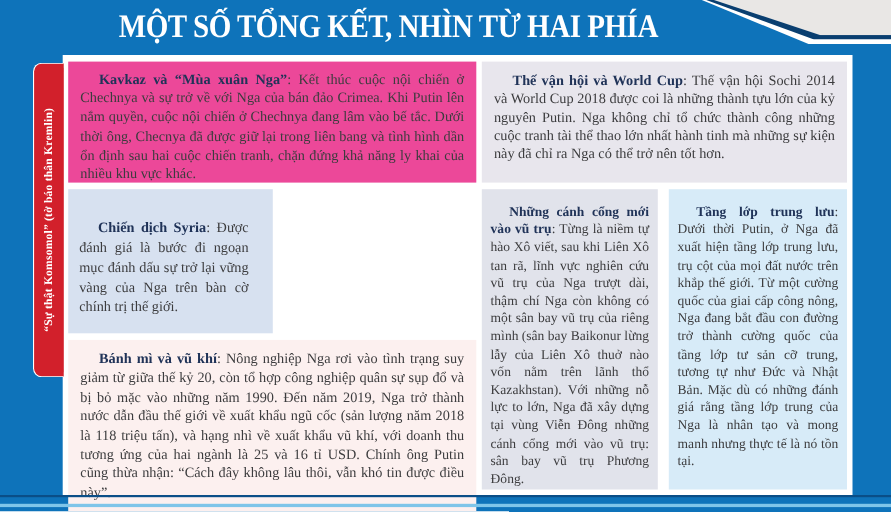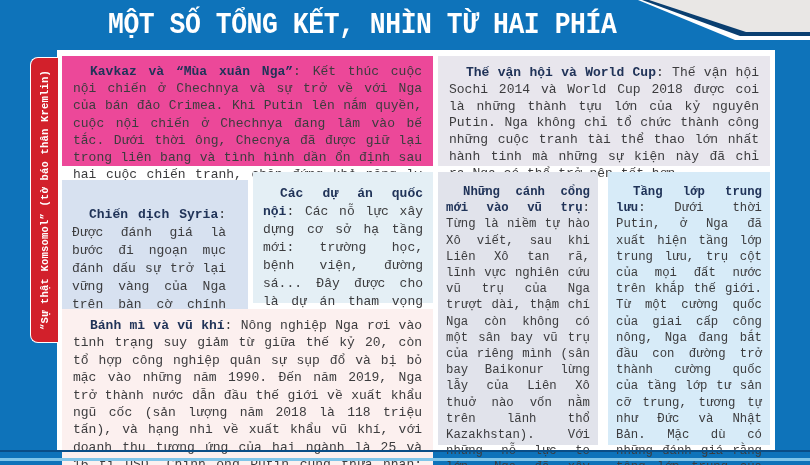--- a/index.html
+++ b/index.html
@@ -1,21 +1,21 @@
 <!DOCTYPE html>
 <html><head>
 <meta charset="utf-8">
 <style>
   html,body{margin:0;padding:0;}
   .page{
     position:relative;
     width:810px;height:465px;
     background:#0e73ba;
     overflow:hidden;
-    font-family:Liberation Mono, monospace;
+    font-family:Liberation Serif, serif;
   }
   
   .wedge{position:absolute;top:0;left:0;width:810px;height:50px;}
   .wedge-white{background:#ffffff;clip-path:polygon(638px 0,810px 0,810px 40px,735px 40px);}
   .wedge-navy{background:#0a3f70;clip-path:polygon(642px 0,810px 0,810px 36px,740px 36px);}
   .wedge-gray{background:#e9e7e5;clip-path:polygon(649px 0,810px 0,810px 32px,746px 32px);}
 
   .title{
     position:absolute;left:108px;top:0;height:50px;
     display:flex;align-items:center;
@@ -48,21 +48,21 @@
     color:#3c3c3e;text-align:justify;
   }
   .bx p{margin:0;text-indent:17px;}
   .bx b{color:#203358;}
 
   .b1{left:62px;top:56px;width:371px;height:110px;background:#ec4899;
       padding:7px 11px;font-size:13px;line-height:17.2px;}
   .b2{left:438px;top:56px;width:332px;height:110px;background:#e8e6ed;
       padding:9px 11px;font-size:13px;line-height:16.8px;}
   .b3{left:62px;top:172px;width:186px;height:131px;background:#d7e1f0;
-      padding:26px 22px 0 10px;font-size:13px;line-height:18px;margin-top:8px;}
+      padding:26px 22px 0 10px;font-size:13px;line-height:18px;}
   .b4{left:253px;top:172px;width:180px;height:131px;background:#e4eff5;
       padding:13px 10px 0 10px;font-size:13px;line-height:18px;}
   .b5{left:438px;top:172px;width:160px;height:273px;background:#e1e3eb;
       padding:12px 8px 0 8px;font-size:12.3px;line-height:16.2px;}
   .b6{left:608px;top:172px;width:162px;height:273px;background:#d7ebf8;
       padding:12px 8px 11px 8px;font-size:12.3px;line-height:16.2px;}
   .b7{left:62px;top:309px;width:371px;height:164px;background:#fcf0ef;
       padding:8px 11px;font-size:13px;line-height:17.4px;}
 
   .footer-navy-line{position:absolute;left:0;top:450px;width:810px;height:2px;background:#0a4e87;}
@@ -90,23 +90,20 @@
   </div>
 
   <div class="bx b2">
     <p><b>Thế vận hội và World Cup</b><span>: Thế vận hội Sochi 2014 và World Cup 2018 được coi là những thành tựu lớn của kỷ nguyên Putin. Nga không chỉ tổ chức thành công những cuộc tranh tài thể thao lớn nhất hành tinh mà những sự kiện này đã chỉ ra Nga có thể trở nên tốt hơn.</span></p>
   </div>
 
   <div class="bx b3">
     <p><b>Chiến dịch Syria</b><span>: Được đánh giá là bước đi ngoạn mục đánh dấu sự trở lại vững vàng của Nga trên bàn cờ chính trị thế giới.</span></p>
   </div>
 
-  <div class="bx b4">
-    <p><b>Các dự án quốc nội</b><span>: Các nỗ lực xây dựng cơ sở hạ tầng mới: trường học, bệnh viện, đường sá... Đây được cho là dự án tham vọng nhất của Putin vừa mới triển khai.</span></p>
-  </div>
 
   <div class="bx b5">
     <p><b>Những cánh cổng mới vào vũ trụ</b><span>: Từng là niềm tự hào Xô viết, sau khi Liên Xô tan rã, lĩnh vực nghiên cứu vũ trụ của Nga trượt dài, thậm chí Nga còn không có một sân bay vũ trụ của riêng mình (sân bay Baikonur lừng lẫy của Liên Xô thuở nào vốn nằm trên lãnh thổ Kazakhstan). Với những nỗ lực to lớn, Nga đã xây dựng tại vùng Viễn Đông những cánh cổng mới vào vũ trụ: sân bay vũ trụ Phương Đông.</span></p>
   </div>
 
   <div class="bx b6">
     <p><b>Tầng lớp trung lưu</b><span>: Dưới thời Putin, ở Nga đã xuất hiện tầng lớp trung lưu, trụ cột của mọi đất nước trên khắp thế giới. Từ một cường quốc của giai cấp công nông, Nga đang bắt đầu con đường trở thành cường quốc của tầng lớp tư sản cỡ trung, tương tự như Đức và Nhật Bản. Mặc dù có những đánh giá rằng tầng lớp trung của Nga là nhân tạo và mong manh nhưng thực tế là nó tồn tại.</span></p>
   </div>
 
   <div class="bx b7">

